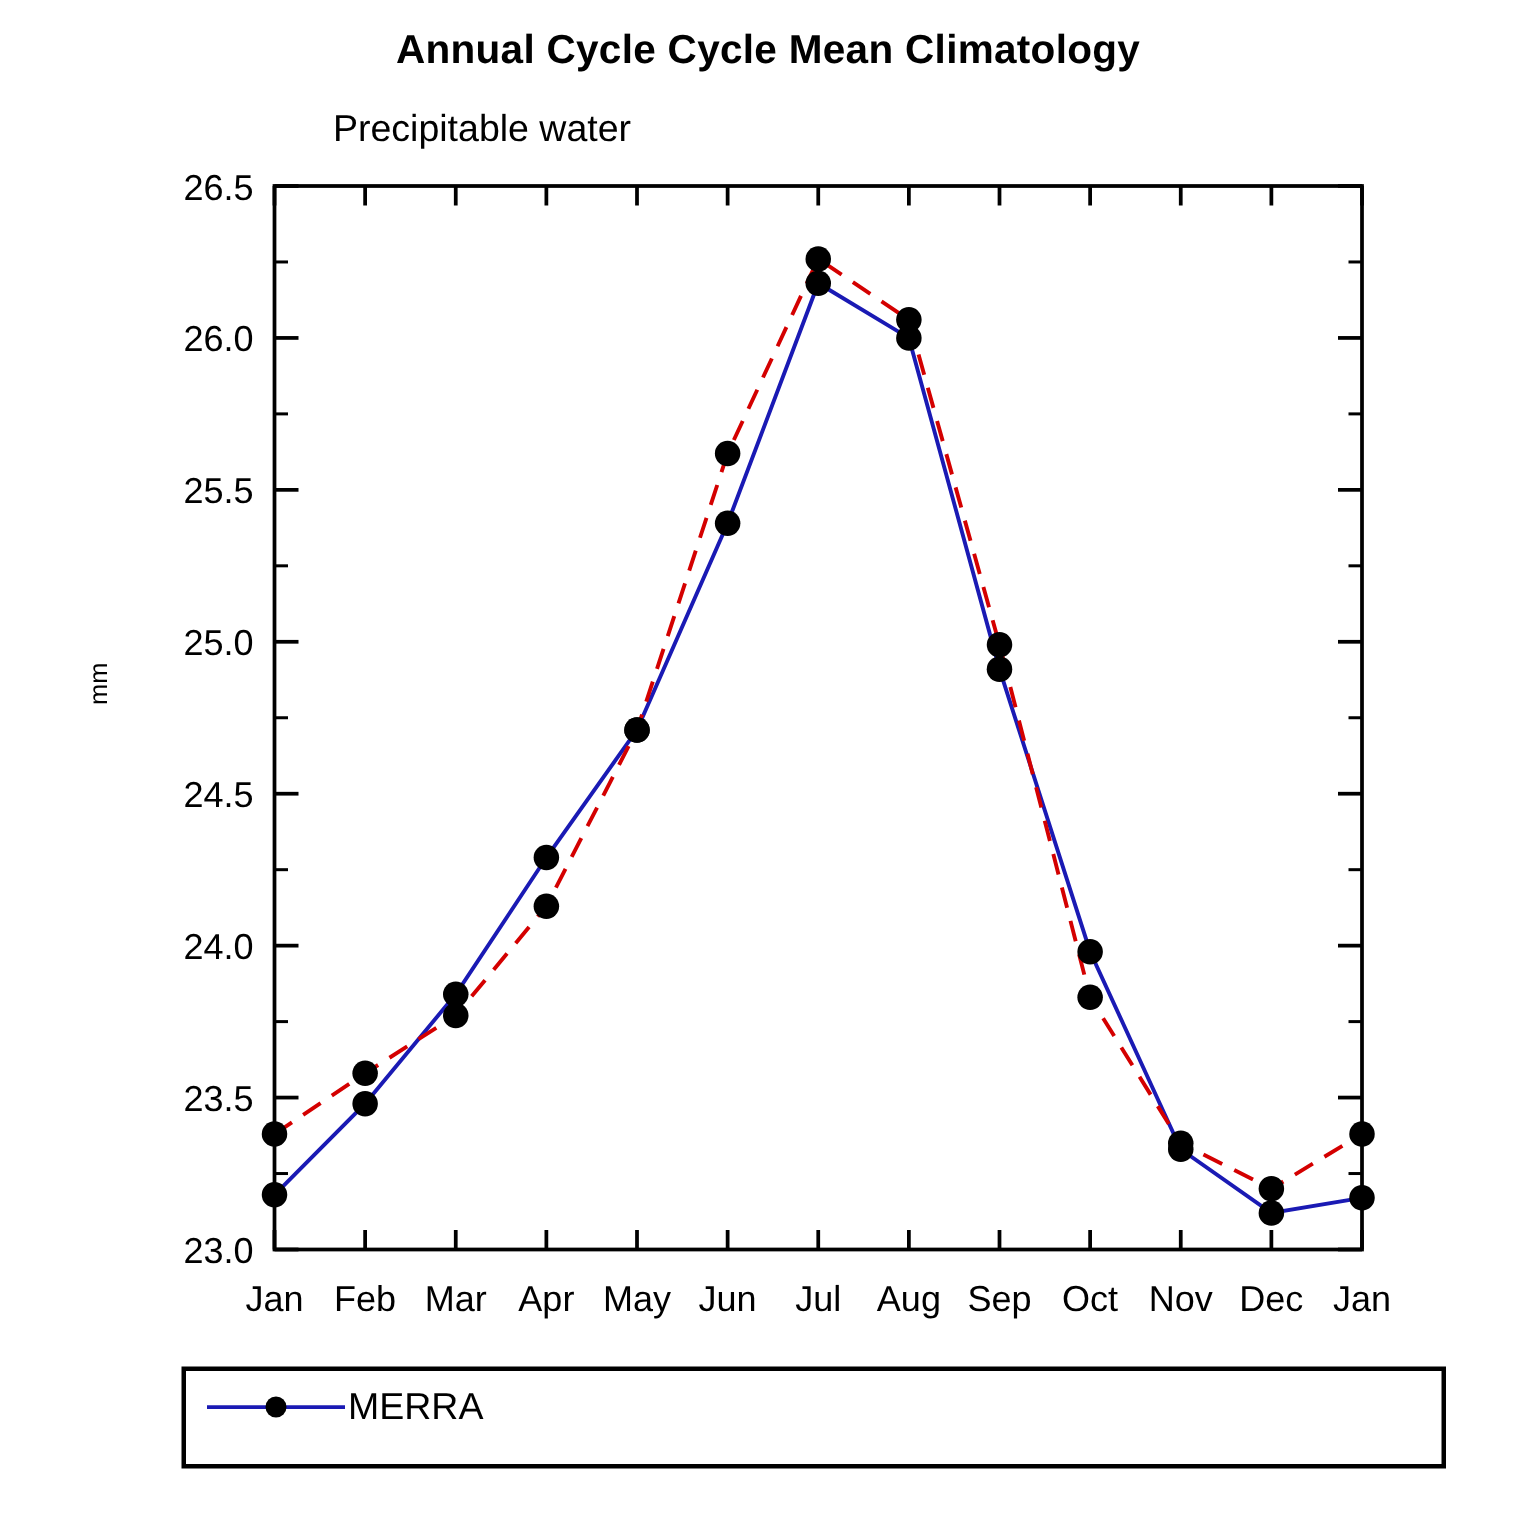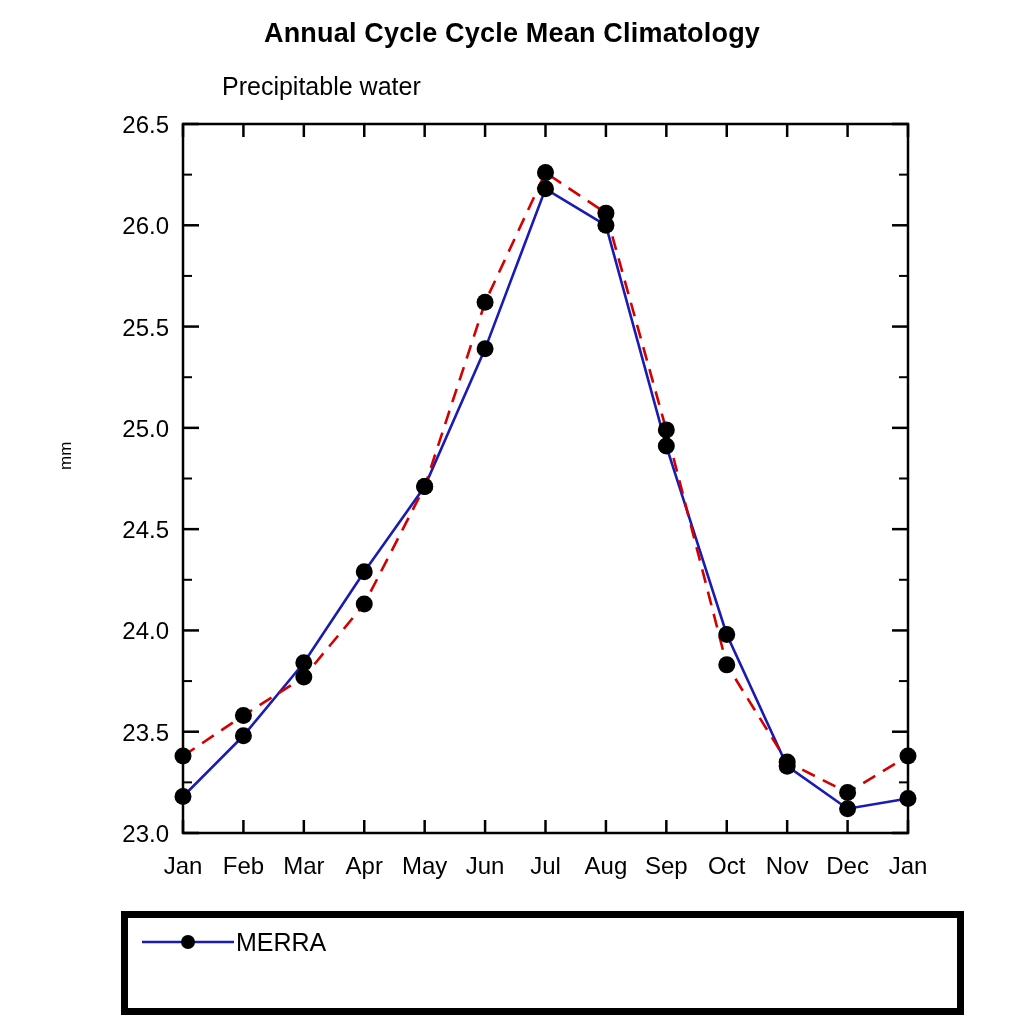--- a/index.html
+++ b/index.html
@@ -58,22 +58,22 @@
   .tick-label-x {
     font-size: 24px;
     font-family: "Liberation Sans", sans-serif;
     text-anchor: middle;
   }
   #legend-box {
     position: absolute;
     left: 121px;
     top: 911px;
     width: 843px;
-    height: 104px;
-    border: 7px solid #000000;
+    height: 68px;
+    border: 3px solid #000000;
     box-sizing: border-box;
     background: #ffffff;
   }
   .legend-row {
     position: absolute;
     left: 0;
     width: 100%;
     height: 44px;
   }
   .legend-row.row0 { top: 2px; }

